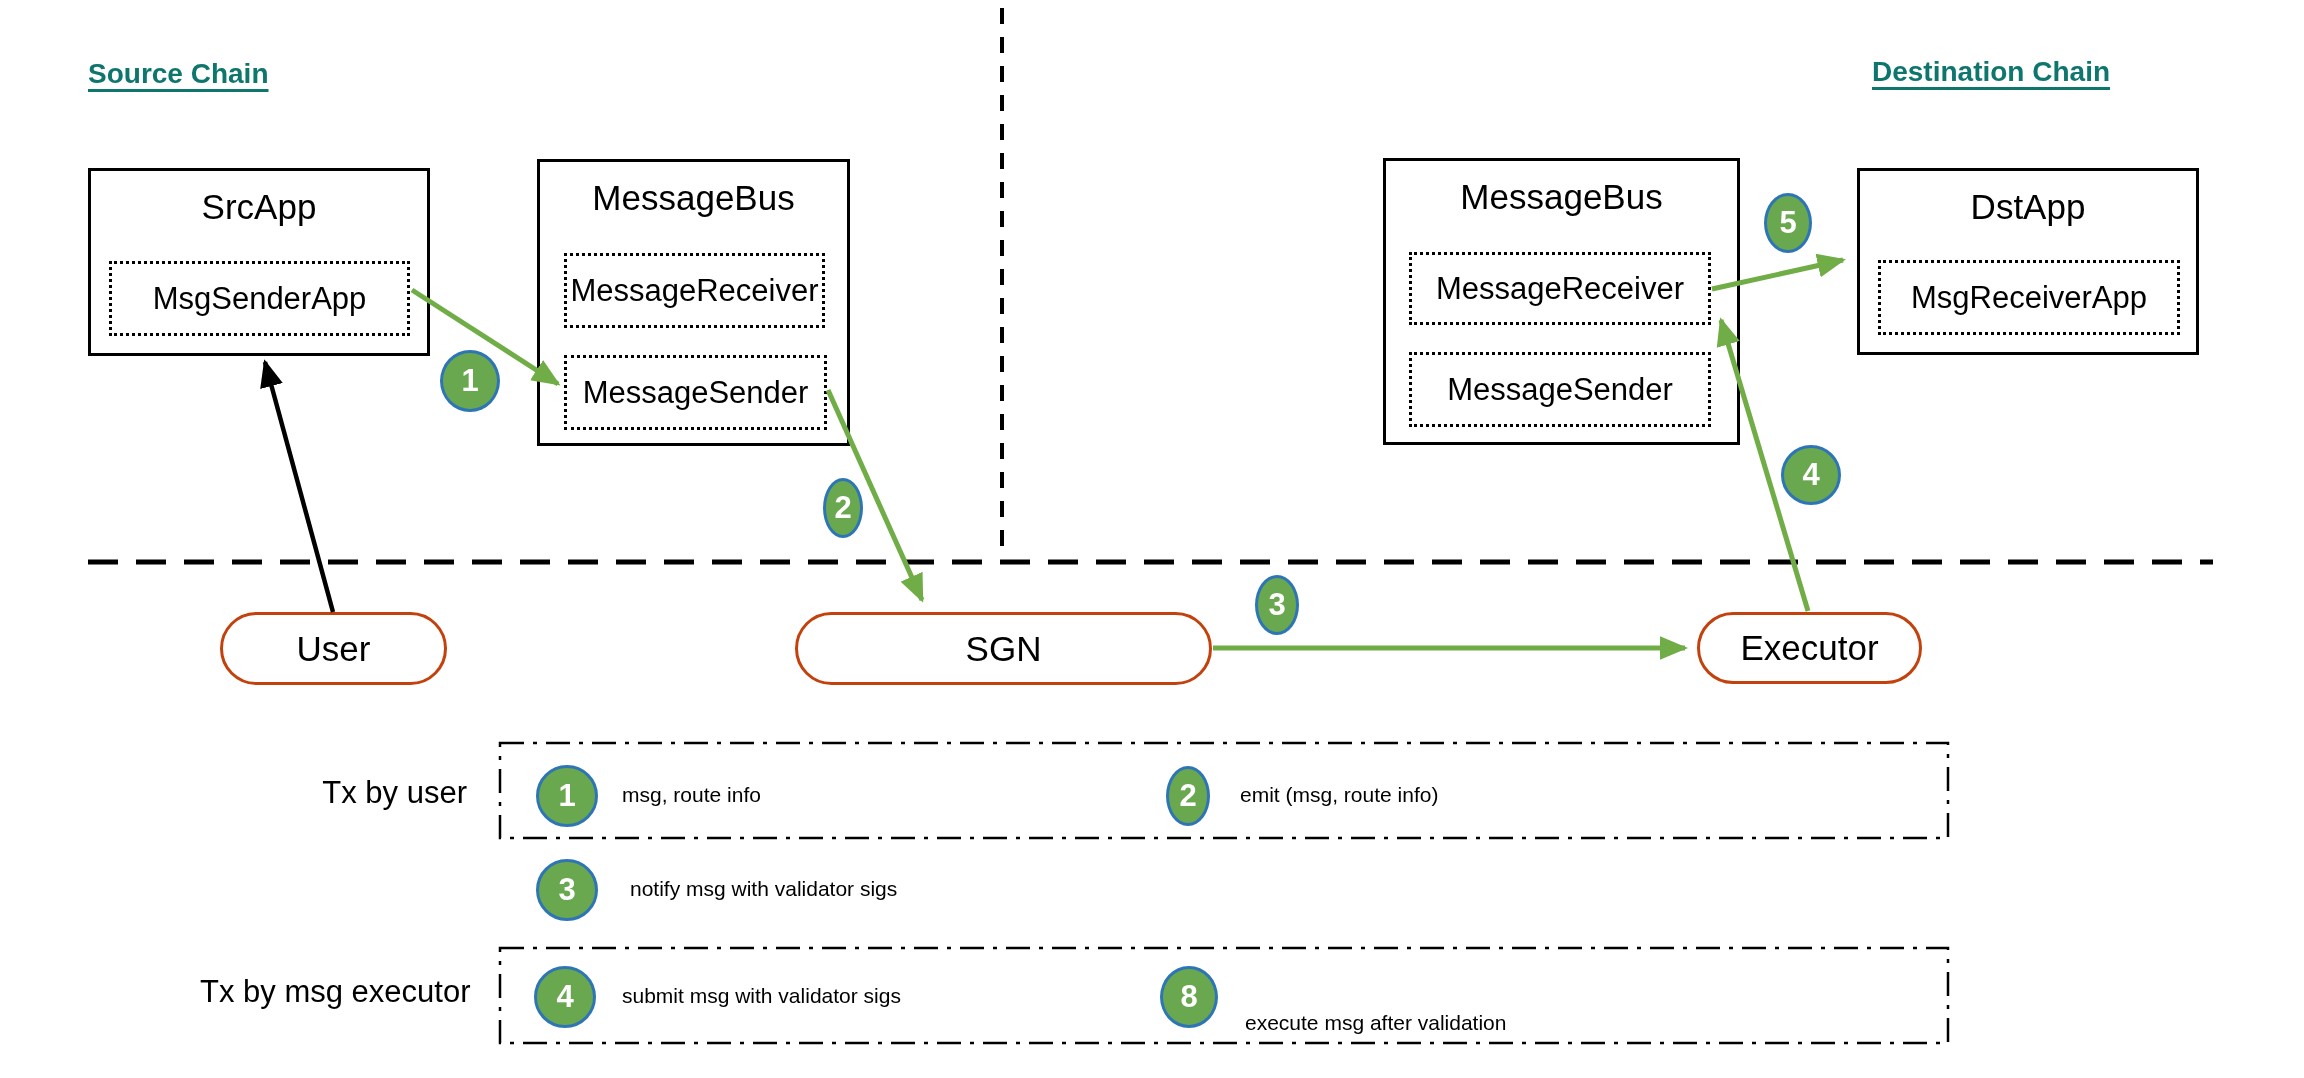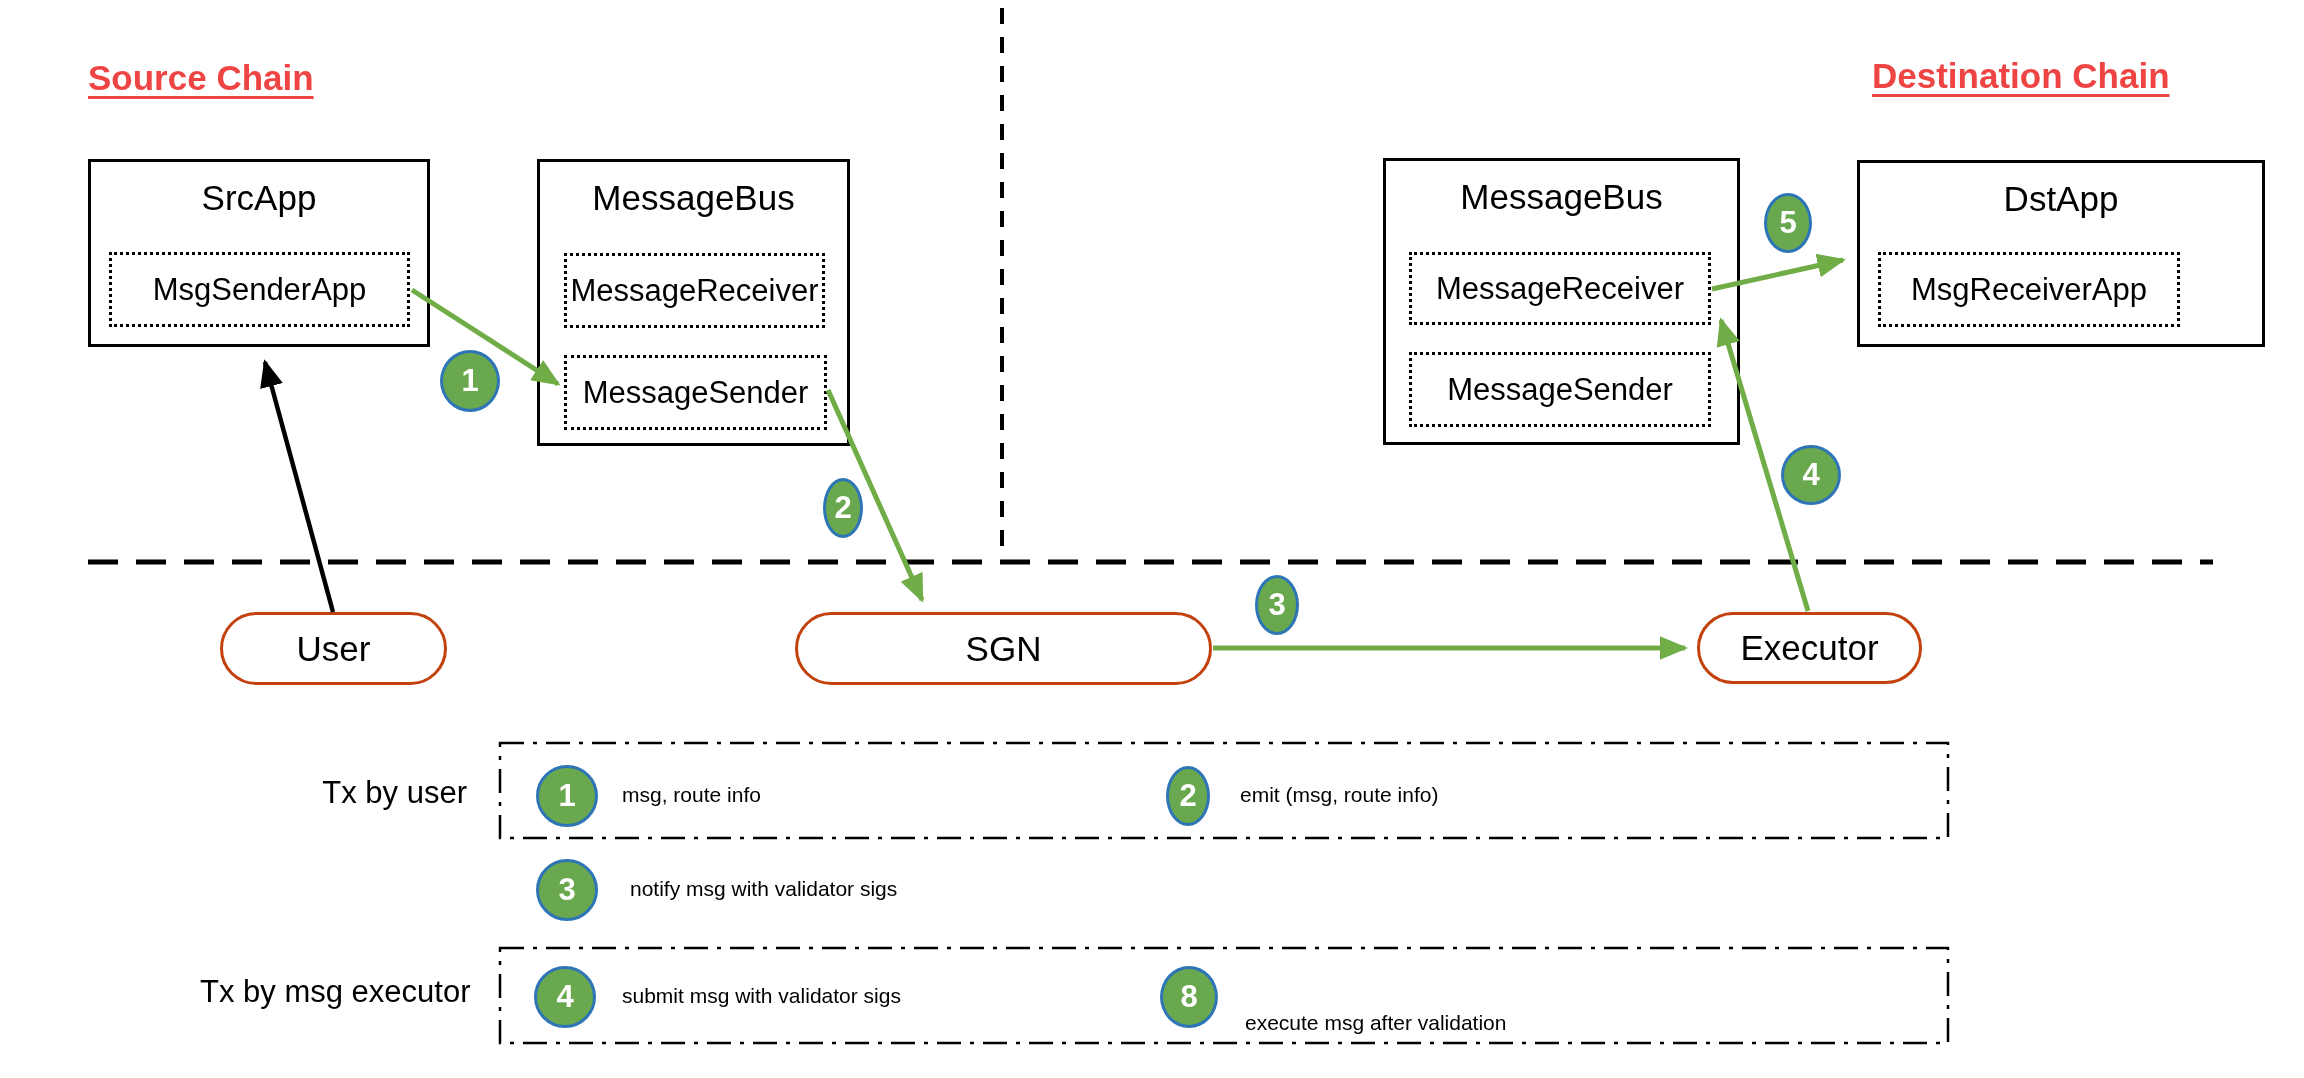--- a/index.html
+++ b/index.html
@@ -6,21 +6,21 @@
   #canvas{
     position:relative;
     width:2304px;height:1078px;
     background:#ffffff;
     font-family:"Liberation Sans", sans-serif;
     color:#000;
     overflow:hidden;
   }
   .section-title{
     position:absolute;
-    font-size:35px;font-weight:bold;color:#ef4444;
+    font-size:28px;font-weight:bold;color:#0f766e;
     text-decoration:underline;
     text-decoration-thickness:3px;
     text-underline-offset:6px;
     white-space:nowrap;
   }
   .box{
     position:absolute;
     border:3px solid #000;
     background:#fff;
     box-sizing:border-box;
@@ -95,38 +95,38 @@
     <line x1="1808" y1="611" x2="1721" y2="320" stroke="#70ad47" stroke-width="5" marker-end="url(#ah-green)"></line>
     <line x1="1712" y1="289" x2="1843" y2="260" stroke="#70ad47" stroke-width="5" marker-end="url(#ah-green)"></line>
 
     <rect x="500" y="743" width="1448" height="95" fill="none" stroke="#000" stroke-width="2.5" stroke-dasharray="24 9 4 9"></rect>
     <rect x="500" y="948" width="1448" height="95" fill="none" stroke="#000" stroke-width="2.5" stroke-dasharray="24 9 4 9"></rect>
   </svg>
 
   <div class="section-title" style="left:88px;top:58px;">Source Chain</div>
   <div class="section-title" style="left:1872px;top:56px;">Destination Chain</div>
 
-  <div class="box" style="left:88px;top:159px;width:342px;height:188px;">
+  <div class="box" style="left:88px;top:168px;width:342px;height:188px;">
     <div class="box-title">SrcApp</div>
     <div class="dotted" style="left:18px;top:90px;width:301px;height:75px;">MsgSenderApp</div>
   </div>
 
   <div class="box" style="left:537px;top:159px;width:313px;height:287px;">
     <div class="box-title">MessageBus</div>
     <div class="dotted" style="left:24px;top:91px;width:261px;height:75px;">MessageReceiver</div>
     <div class="dotted" style="left:24px;top:193px;width:263px;height:75px;">MessageSender</div>
   </div>
 
   <div class="box" style="left:1383px;top:158px;width:357px;height:287px;">
     <div class="box-title">MessageBus</div>
     <div class="dotted" style="left:23px;top:91px;width:302px;height:73px;">MessageReceiver</div>
     <div class="dotted" style="left:23px;top:191px;width:302px;height:75px;">MessageSender</div>
   </div>
 
-  <div class="box" style="left:1857px;top:160px;width:408px;height:187px;">
+  <div class="box" style="left:1857px;top:168px;width:342px;height:187px;">
     <div class="box-title">DstApp</div>
     <div class="dotted" style="left:18px;top:89px;width:302px;height:75px;">MsgReceiverApp</div>
   </div>
 
   <div class="pill" style="left:220px;top:612px;width:227px;height:73px;">User</div>
   <div class="pill" style="left:795px;top:612px;width:417px;height:73px;">SGN</div>
   <div class="pill" style="left:1697px;top:612px;width:225px;height:72px;">Executor</div>
 
   <div class="badge" style="left:440px;top:350px;width:60px;height:62px;">1</div>
   <div class="badge" style="left:823px;top:478px;width:40px;height:60px;">2</div>

